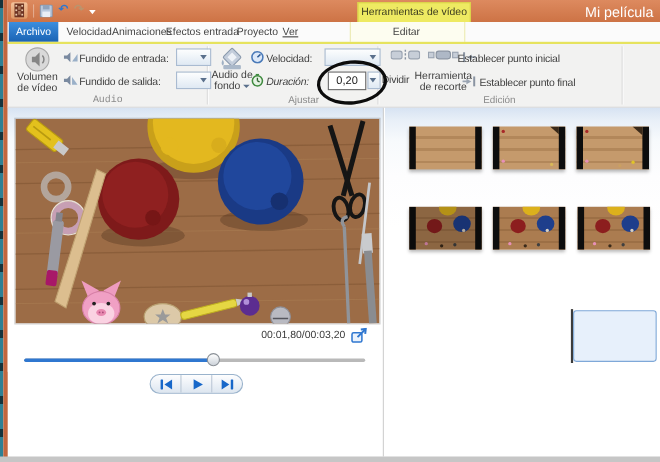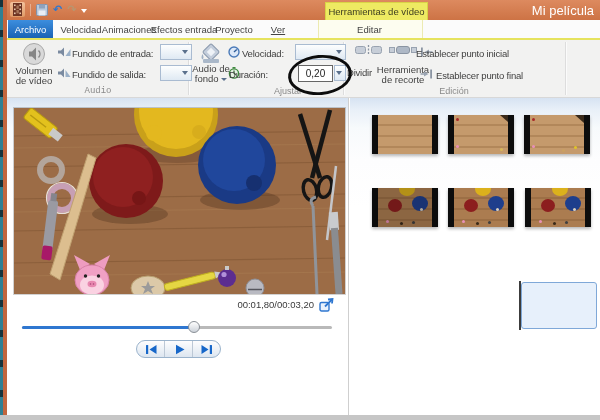--- a/index.html
+++ b/index.html
@@ -131,21 +131,21 @@
       </div>
     <div class="tab" style="left:93px;width:58px;">
         <span>Animaciones</span>
       </div>
     <div class="tab" style="left:143px;width:68px;">
         <span>Efectos entrada</span>
       </div>
     <div class="tab" style="left:203px;width:48px;">
         <span>Proyecto</span>
       </div>
-    <div class="tab" style="left:256px;width:30px;text-decoration:underline;">
+    <div class="tab" style="left:242px;width:30px;text-decoration:underline;">
         <span>Ver</span>
       </div>
     <div class="tab" style="left:330px;width:65px;">
         <span>Editar</span>
       </div>
   </div>
   <div class="yellow-line"></div>
 
   <div class="ribbon">
     <div class="gsep" style="left:181px;"></div>
@@ -200,29 +200,29 @@
     <div class="rlbl" style="left:235px;top:8px;">Velocidad:</div>
     <div class="dd" style="left:288px;top:4px;width:51px;">
         <div class="dd-caret"></div>
       </div>
     <svg style="position:absolute;left:221px;top:27px;" width="12" height="12" viewBox="0 0 12 12">
       <circle cx="6" cy="6.5" r="4.6" fill="#e6f3e4" stroke="#3f8a3f" stroke-width="1.4"></circle>
       <line x1="6" y1="6.5" x2="6" y2="3.6" stroke="#2c5f2c" stroke-width="1.2"></line>
       <line x1="6" y1="6.5" x2="8" y2="7.5" stroke="#2c5f2c" stroke-width="1.2"></line>
       <rect x="4.5" y="0" width="3" height="1.6" fill="#3f8a3f"></rect>
     </svg>
-    <div class="rlbl" style="left:222px;top:29px;">Duración:</div>
+    <div class="rlbl" style="left:235px;top:29px;font-style:italic;">Duración:</div>
     <div class="durfield">
         <span>0,20</span>
       </div>
     <div class="dd durcaret">
         <div class="dd-caret"></div>
       </div>
     <div class="ellipse"></div>
-    <div class="glabel" style="left:181px;width:176px;margin-left:12px;">Ajustar</div>
+    <div class="glabel" style="left:181px;width:176px;">Ajustar</div>
 
     <svg style="position:absolute;left:348px;top:5px;" width="27" height="10" viewBox="0 0 27 10">
       <rect x="0.5" y="1.5" width="10" height="7" rx="2" fill="#c7ced8" stroke="#98a2b0"></rect>
       <rect x="16.5" y="1.5" width="10" height="7" rx="2" fill="#c7ced8" stroke="#98a2b0"></rect>
       <line x1="13.5" y1="0" x2="13.5" y2="10" stroke="#8a94a2" stroke-width="1.3" stroke-dasharray="2 1.5"></line>
     </svg>
     <div class="rlbl" style="left:340px;top:27px;width:44px;text-align:left;">Dividir</div>
     <svg style="position:absolute;left:382px;top:5px;" width="28" height="10" viewBox="0 0 28 10">
       <rect x="0.5" y="2.5" width="5" height="5" fill="#c7ced8" stroke="#98a2b0"></rect>
       <rect x="22.5" y="2.5" width="5" height="5" fill="#c7ced8" stroke="#98a2b0"></rect>

